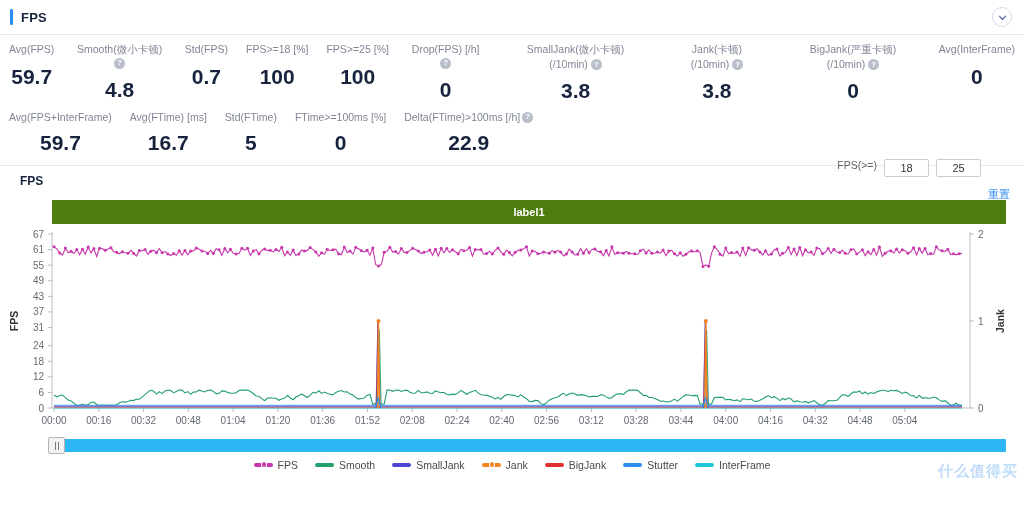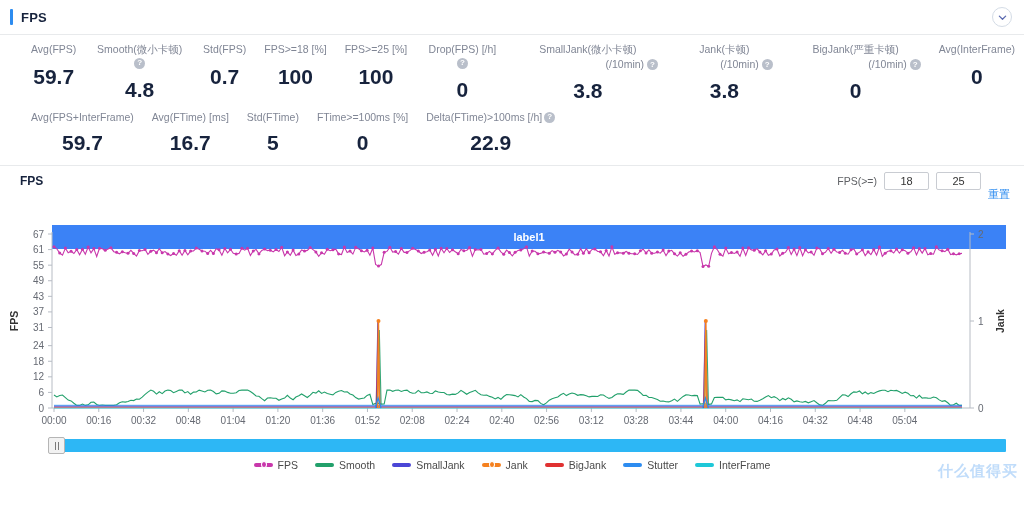--- a/index.html
+++ b/index.html
@@ -44,42 +44,41 @@
   }
   .collapse-btn svg { display: block; }
 
   
   .metrics {
     padding: 8px 0 4px 0;
   }
   .metric-row {
     display: flex;
     align-items: flex-start;
-    padding-left: 22px;
   }
   .metric-row.row2 { margin-top: 8px; }
   .metric {
     display: flex;
     flex-direction: column;
     align-items: center;
     padding: 0 9px;
   }
   .metric-label {
     font-size: 10.5px;
     color: #808695;
     line-height: 12.5px;
     text-align: center;
     white-space: nowrap;
     display: flex;
     align-items: center;
     justify-content: center;
     flex-wrap: wrap;
     gap: 2px;
   }
-  .metric-label .l2 { width: 100%; display: block; text-align: right; }
+  .metric-label .l2 { width: 100%; display: block; text-align: center; }
   .metric-value {
     font-size: 21px;
     font-weight: bold;
     color: #17233d;
     margin-top: 9px;
     line-height: 24px;
   }
   .metric-row.row2 .metric-value { margin-top: 7px; }
   .help-icon {
     display: inline-flex;
@@ -110,21 +109,20 @@
     padding: 0 14px 0 20px;
     justify-content: space-between;
   }
   .chart-title {
     font-size: 12px;
     font-weight: bold;
     color: #17233d;
   }
   .fps-filter {
     display: flex;
-    align-items: center;
     gap: 7px;
   }
   .fps-filter-label {
     font-size: 10.5px;
     color: #606266;
   }
   .fps-input {
     width: 45px; height: 18px;
     border: 1px solid #c9ccd2;
     border-radius: 2px;
@@ -145,22 +143,22 @@
   
   .plot-wrap {
     position: relative;
     height: 250px;
     margin: 0 18px 0 0;
   }
   .label-bar {
     position: absolute;
     left: 52px; top: 4px;
     width: 954px; height: 24px;
-    background: #3b82f6;
-    display: flex; align-items: center; justify-content: center; margin-top: 25px;
+    background: #4d7c0f;
+    display: flex; align-items: center; justify-content: center;
   }
   .label-bar span {
     color: #fff; font-size: 11px; font-weight: bold;
   }
   .plot-svg {
     position: absolute;
     left: 0; top: 0;
     width: 1024px; height: 250px;
   }
 

